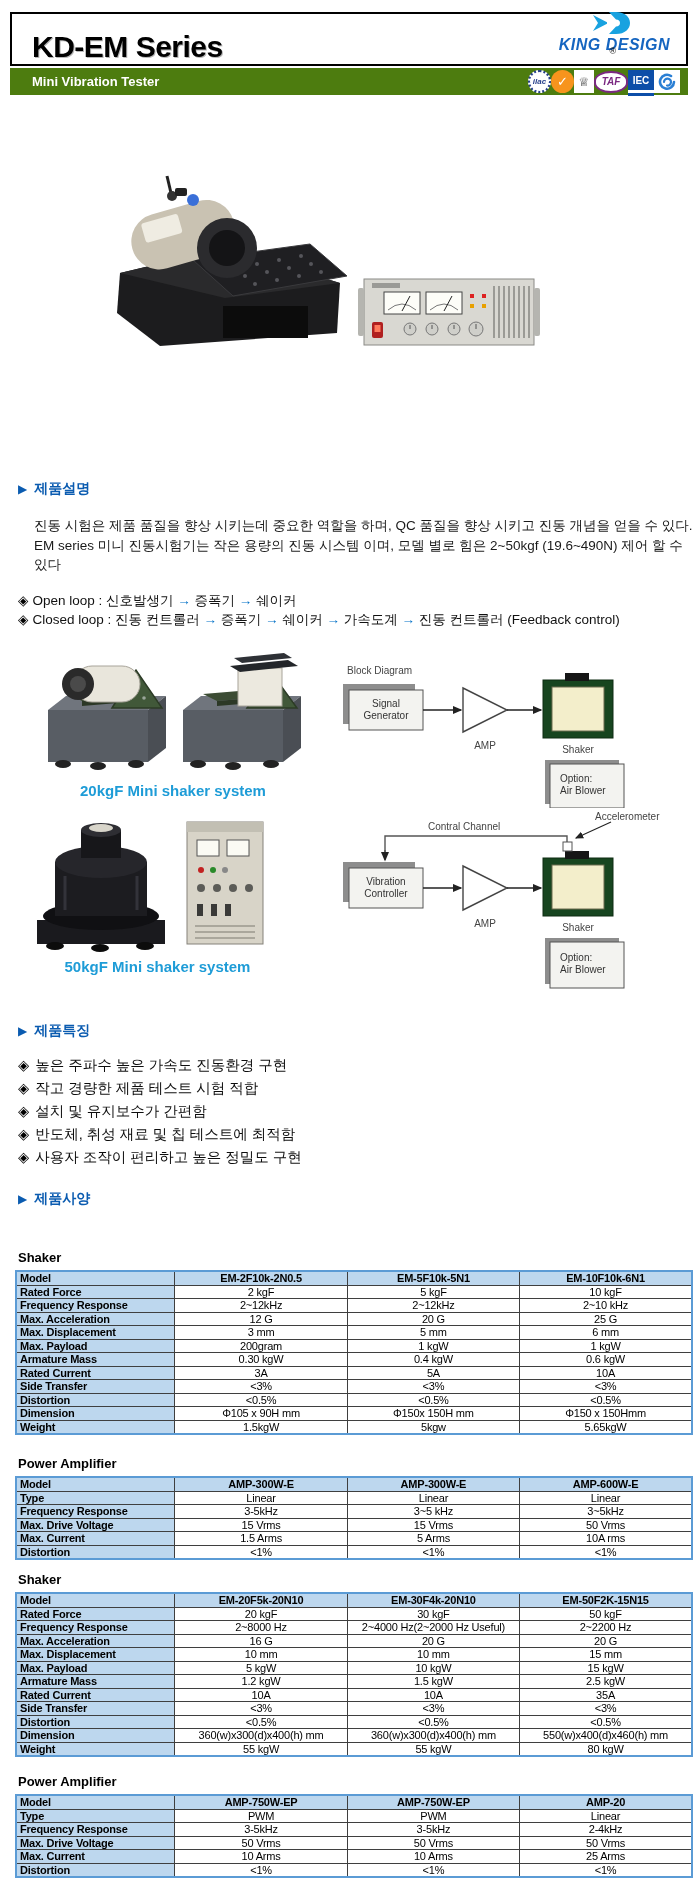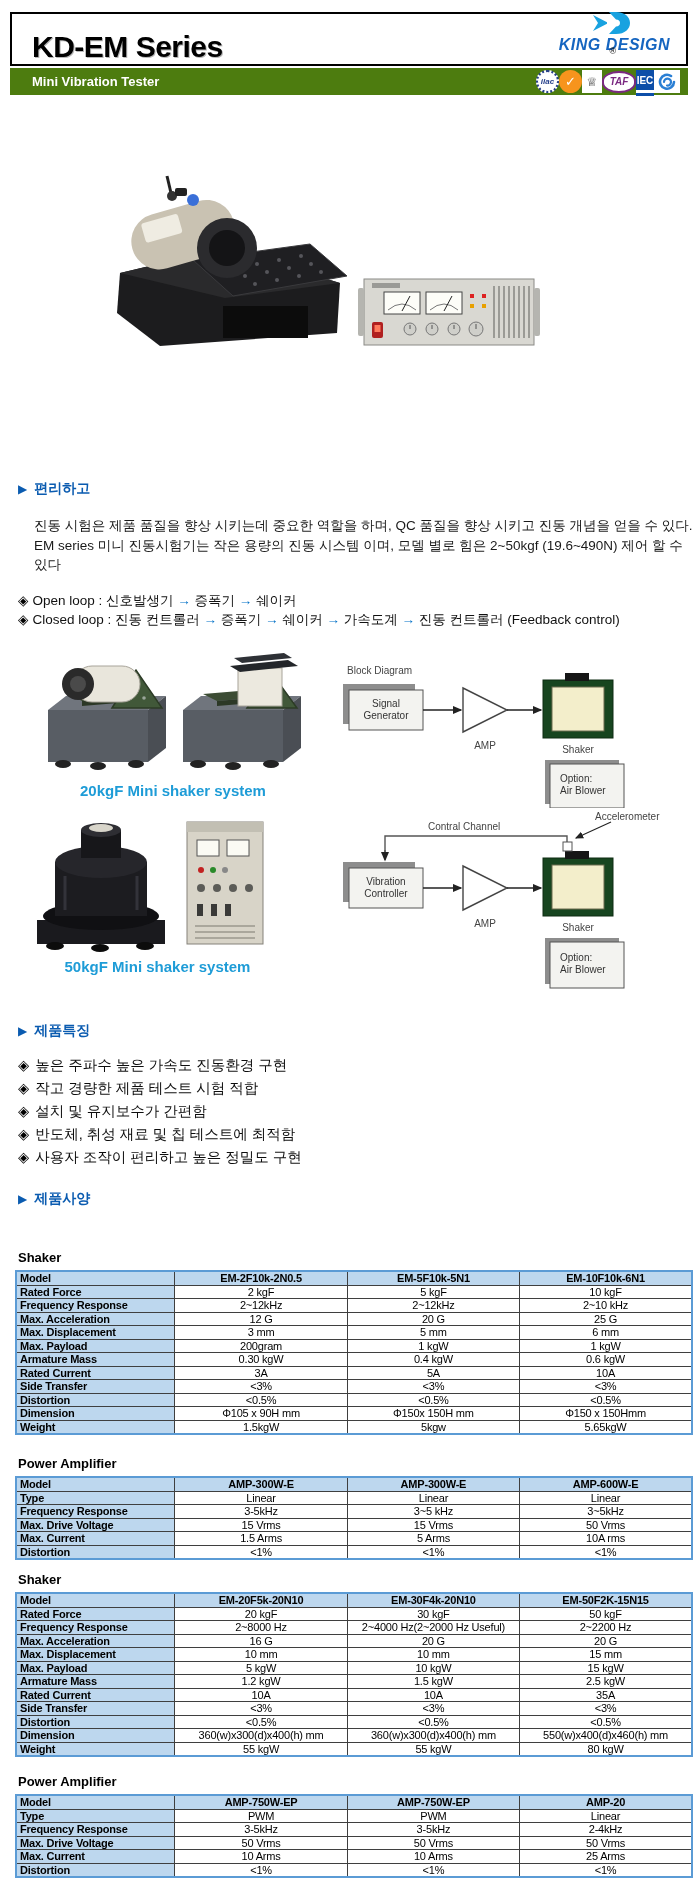--- a/index.html
+++ b/index.html
@@ -17,21 +17,21 @@
 
   .blue-bar{position:absolute;left:10px;top:68px;width:678px;height:27px;background:#4d7c0f;
             display:flex;align-items:center;justify-content:space-between;}
   .subtitle{color:#fff;font-weight:bold;font-size:13px;margin-left:22px;}
   .badges{display:flex;align-items:center;gap:0;margin-right:8px;}
   .badge{display:inline-flex;align-items:center;justify-content:center;font-weight:bold;box-sizing:border-box;}
   .b-ilac{width:23px;height:23px;border-radius:50%;background:#fff;border:2px dotted #27408b;color:#27408b;font-size:8px;font-style:italic;}
   .b-sgs{width:23px;height:23px;border-radius:50%;background:#f7941d;color:#fff;font-size:13px;}
   .b-ukas{width:20px;height:23px;background:#fff;color:#111;font-size:12px;flex-direction:column;line-height:10px;}
   .b-taf{width:34px;height:22px;border-radius:50%/45%;background:#fff;border:2px solid #7b2982;color:#7b2982;font-size:10px;font-style:italic;}
-  .b-iec{width:18px;height:23px;background:#0d4ea8;color:#fff;font-size:10px;border-bottom:3px solid #fff;box-shadow:0 3px 0 #0d4ea8;}
+  .b-iec{width:26px;height:23px;background:#0d4ea8;color:#fff;font-size:10px;border-bottom:3px solid #fff;box-shadow:0 3px 0 #0d4ea8;}
   .b-gtc{width:26px;height:23px;background:#fff;flex-direction:column;}
 
   
   .sec-h{position:absolute;left:18px;font-size:14px;font-weight:bold;color:#0a5bb0;}
   .sec-h .tri{font-size:12px;margin-right:7px;color:#0a5bb0;}
 
   .desc{position:absolute;left:18px;top:500px;width:666px;font-size:13.5px;line-height:19.5px;color:#1a1a1a;margin:16px;}
 
   .loops{position:absolute;left:18px;top:591px;width:670px;}
   .loop-line{font-size:13.5px;line-height:19px;color:#111;white-space:nowrap;}
@@ -164,21 +164,21 @@
     </g>
     <g stroke="#555">
         <line x1="52" y1="49" x2="52" y2="53"></line>
         <line x1="74" y1="49" x2="74" y2="53"></line>
         <line x1="96" y1="49" x2="96" y2="53"></line>
         <line x1="118" y1="48" x2="118" y2="53"></line>
       </g>
   </svg>
 
   <div class="sec-h" style="top:480px;">
-    <span class="tri">▶</span><span>편리하고</span>
+    <span class="tri">▶</span><span>제품설명</span>
   </div>
   <p class="desc">진동 시험은 제품 품질을 향상 시키는데 중요한 역할을 하며, QC 품질을 향상 시키고 진동 개념을 얻을 수 있다. EM series 미니 진동시험기는 작은 용량의 진동 시스템 이며, 모델 별로 힘은 2~50kgf (19.6~490N) 제어 할 수 있다</p>
 
   <div class="loops">
       <div class="loop-line"><span class="dia">◈</span><span>Open loop : </span><span>신호발생기</span><span class="arrow"> → </span><span>증폭기</span><span class="arrow"> → </span><span>쉐이커</span></div>
       <div class="loop-line"><span class="dia">◈</span><span>Closed loop : </span><span>진동 컨트롤러</span><span class="arrow"> → </span><span>증폭기</span><span class="arrow"> → </span><span>쉐이커</span><span class="arrow"> → </span><span>가속도계</span><span class="arrow"> → </span><span>진동 컨트롤러 (Feedback control)</span></div>
     </div>
 
   <svg style="left:38px;top:650px;" width="270" height="130" viewBox="0 0 270 130">
 

